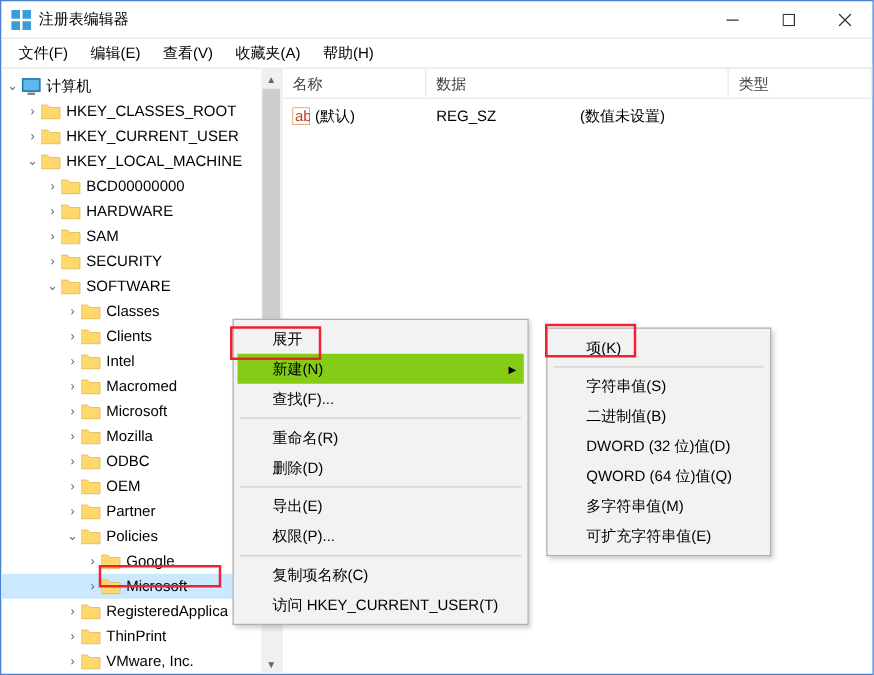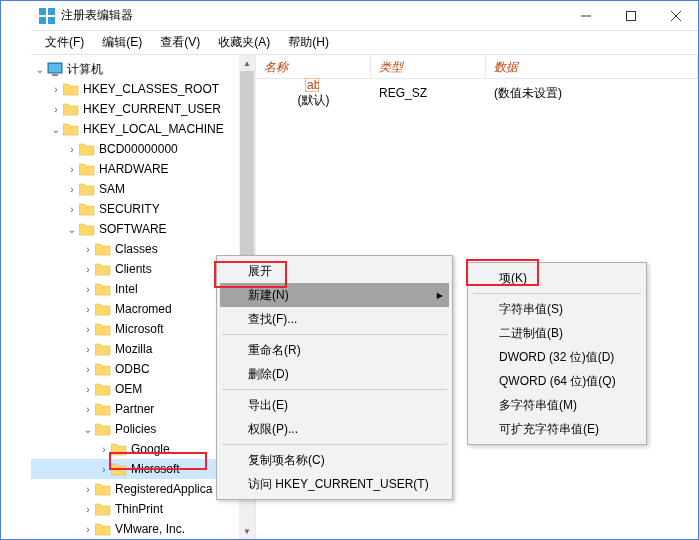--- a/index.html
+++ b/index.html
@@ -1,44 +1,44 @@
 <!DOCTYPE html>
 <html><head>
 <meta charset="utf-8">
 <style>
 * { box-sizing: border-box; margin: 0; padding: 0; font-family: "Microsoft YaHei", "Segoe UI", sans-serif; font-size: 12px; }
 body { background: #fff; }
-.window { width: 699px; height: 540px; border: 1px solid #4a7fd6; display: flex; flex-direction: column; background: #fff; position: relative; padding-left: 30px; }
+.window { width: 699px; height: 540px; border: 1px solid #4a7fd6; display: flex; flex-direction: column; background: #fff; position: relative; }
 .titlebar { height: 30px; display: flex; align-items: center; padding-left: 8px; border-bottom: 1px solid #e5e5e5; }
 .titlebar .app-icon { width: 16px; height: 16px; margin-right: 6px; }
 .titlebar .title { flex: 1; font-size: 12px; }
 .win-controls { display: flex; }
 .win-controls .btn { width: 45px; height: 29px; display: flex; align-items: center; justify-content: center; color: #333; }
 .menubar { height: 24px; display: flex; align-items: center; padding: 0 6px; gap: 2px; border-bottom: 1px solid #e5e5e5; }
 .menubar .menu-item { padding: 3px 8px; cursor: default; }
 .content { flex: 1; display: flex; overflow: hidden; position: relative; }
 .tree { width: 225px; border-right: 1px solid #e8e8e8; overflow-y: auto; padding-top: 4px; }
 .tree-row { display: flex; align-items: center; height: 20px; white-space: nowrap; cursor: default; }
 .tree-row.sel { background: #cce8ff; }
 .tw { display: inline-flex; width: 14px; justify-content: center; color: #666; font-size: 10px; }
 .folder-icon { width: 16px; height: 14px; margin-right: 4px; }
 .pc-icon { width: 16px; height: 14px; margin-right: 4px; }
 .list-pane { flex: 1; display: flex; flex-direction: column; }
 .list-header { display: flex; height: 24px; border-bottom: 1px solid #e8e8e8; }
-.list-header .col { padding: 4px 8px; border-right: 1px solid #e8e8e8; color: #c2410c; font-style: italic; }
+.list-header .col { padding: 4px 8px; border-right: 1px solid #e8e8e8; color: #404040; }
 .col-name { width: 115px; }
 .col-type { width: 115px; }
 .col-data { flex: 1; }
 .list-body { flex: 1; padding: 4px 0; }
 .value-row { display: flex; height: 20px; align-items: center; }
-.value-row .vcell { padding: 0 8px; flex-direction: column; }
+.value-row .vcell { padding: 0 8px; }
 .ab-icon { width: 14px; height: 14px; margin-right: 4px; display: inline-block; }
 .ctx-menu { position: absolute; background: #f2f2f2; border: 1px solid #b0b0b0; box-shadow: 2px 2px 4px rgba(0,0,0,0.2); padding: 3px; }
 .ctx-item { height: 24px; display: flex; align-items: center; padding: 0 20px 0 28px; cursor: default; white-space: nowrap; position: relative; }
-.ctx-item.hover { background: #a3a3a3; }
+.ctx-item.hover { background: #84cc16; }
 .ctx-item.has-sub::after { content: "▶"; position: absolute; right: 6px; font-size: 8px; }
 .ctx-sep { height: 1px; background: #d0d0d0; margin: 3px 2px; }
 .hl-red { position: absolute; border: 2px solid #e23; pointer-events: none; }
 .scrollbar-v { position: absolute; right: 0; top: 0; bottom: 0; width: 16px; background: #f0f0f0; }
 .scrollbar-v .thumb { position: absolute; left: 1px; right: 1px; background: #cdcdcd; }
 .scrollbar-v .arr { position: absolute; left: 0; right: 0; height: 16px; display: flex; align-items: center; justify-content: center; color: #666; font-size: 8px; }
 </style>
 </head>
 <body>
 
@@ -274,22 +274,22 @@
       <div class="scrollbar-v">
         <div class="arr" style="top:0">▲</div>
         <div class="thumb" style="top:16px; height:300px"></div>
         <div class="arr" style="bottom:0">▼</div>
       </div>
     </div>
 
     <div class="list-pane">
       <div class="list-header">
         <div class="col col-name">名称</div>
+        <div class="col col-data">数据</div>
         <div class="col col-type">类型</div>
-        <div class="col col-data">数据</div>
       </div>
       <div class="list-body">
         <div class="value-row">
           <div class="vcell col-name" style="display:flex;align-items:center">
               <svg class="ab-icon">
                 <use href="#ab-svg"></use>
               </svg>
               <span>(默认)</span>
             </div>
           <div class="vcell col-type">REG_SZ</div>

